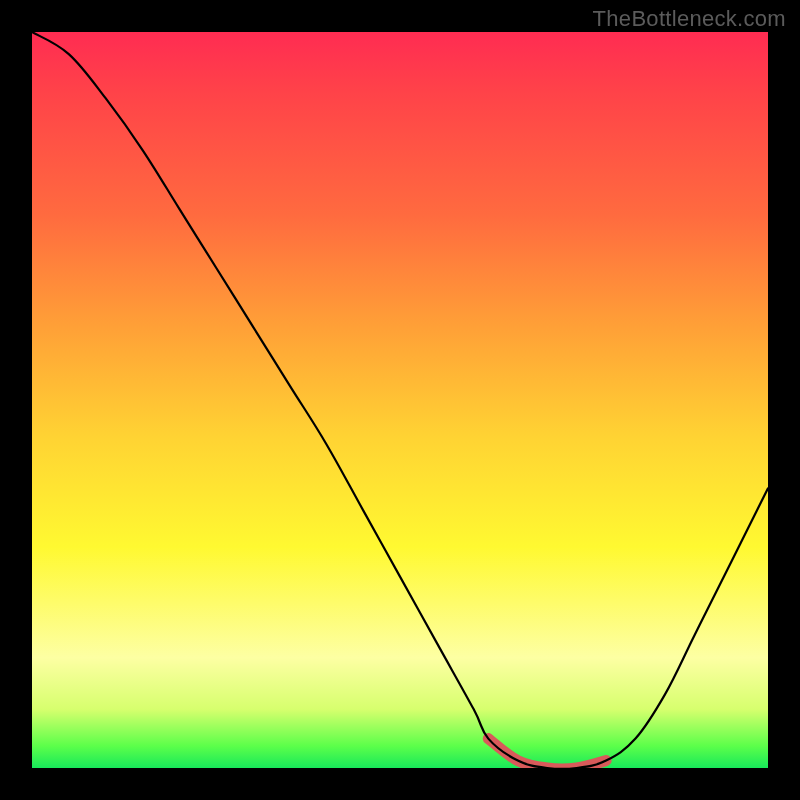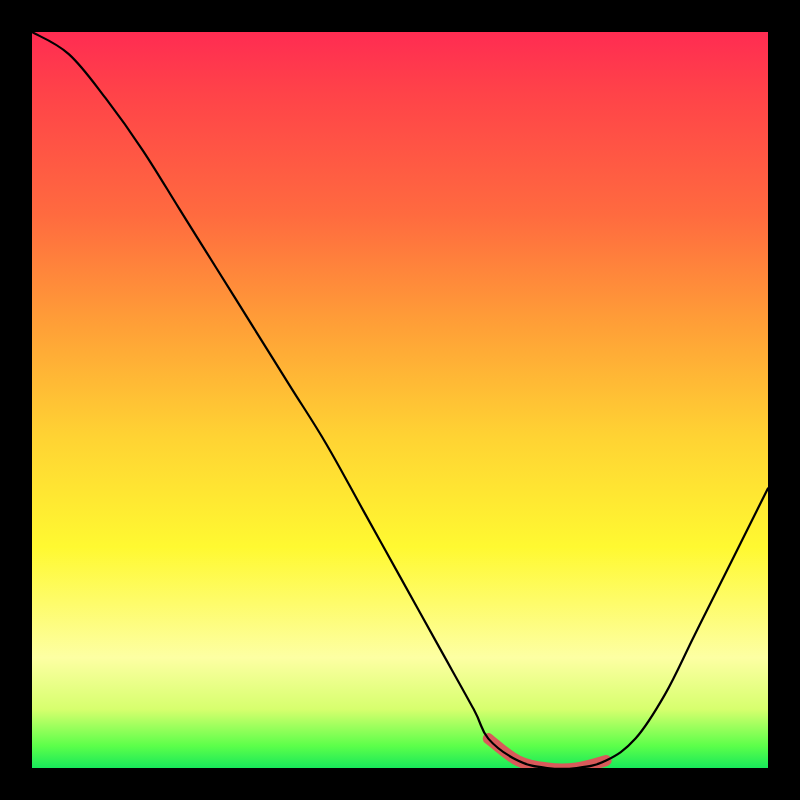--- a/index.html
+++ b/index.html
@@ -68,20 +68,21 @@
     stroke-width: 11;
     stroke-linecap: round;
     stroke-linejoin: round;
   }
 </style>
 </head>
 <body>
 
 <div class="frame">
 
+  <div class="watermark">TheBottleneck.com</div>
 
   <div class="plot-area">
     <svg class="curve" viewBox="0 0 736 736" preserveAspectRatio="none">
       <path id="valley-accent" class="valley-accent" d="M 456.3 706.6 C 461.6 710.5, 475.2 723.3, 485.8 728.6 C 496.4 733.9, 504.6 734.7, 515.2 736.0 C 525.8 737.3, 534.0 737.3, 544.6 736.0 C 555.2 734.7, 568.8 730.0, 574.1 728.6"></path>
       <path id="main-curve" class="curve-path" d="M 0.0 0.0 C 6.6 4.0, 23.6 10.2, 36.8 22.1 C 50.0 34.0, 60.4 49.0, 73.6 66.2 C 86.8 83.5, 97.2 97.9, 110.4 117.8 C 123.6 137.6, 134.0 155.4, 147.2 176.6 C 160.4 197.8, 170.8 214.3, 184.0 235.5 C 197.2 256.7, 207.6 273.2, 220.8 294.4 C 234.0 315.6, 244.4 332.1, 257.6 353.3 C 270.8 374.5, 281.2 389.6, 294.4 412.2 C 307.6 434.7, 318.0 454.6, 331.2 478.4 C 344.4 502.2, 354.8 520.8, 368.0 544.6 C 381.2 568.5, 391.6 587.0, 404.8 610.9 C 418.0 634.7, 432.3 659.9, 441.6 677.1 C 450.9 694.3, 448.4 697.3, 456.3 706.6 C 464.3 715.8, 475.2 723.3, 485.8 728.6 C 496.4 733.9, 504.6 734.7, 515.2 736.0 C 525.8 737.3, 534.0 737.3, 544.6 736.0 C 555.2 734.7, 563.5 733.9, 574.1 728.6 C 584.7 723.3, 592.9 718.5, 603.5 706.6 C 614.1 694.6, 622.4 680.9, 633.0 662.4 C 643.6 643.9, 650.5 627.4, 662.4 603.5 C 674.3 579.7, 686.0 556.4, 699.2 529.9 C 712.4 503.4, 729.4 469.6, 736.0 456.3"></path>
     </svg>
   </div>
 
 </div>
 

